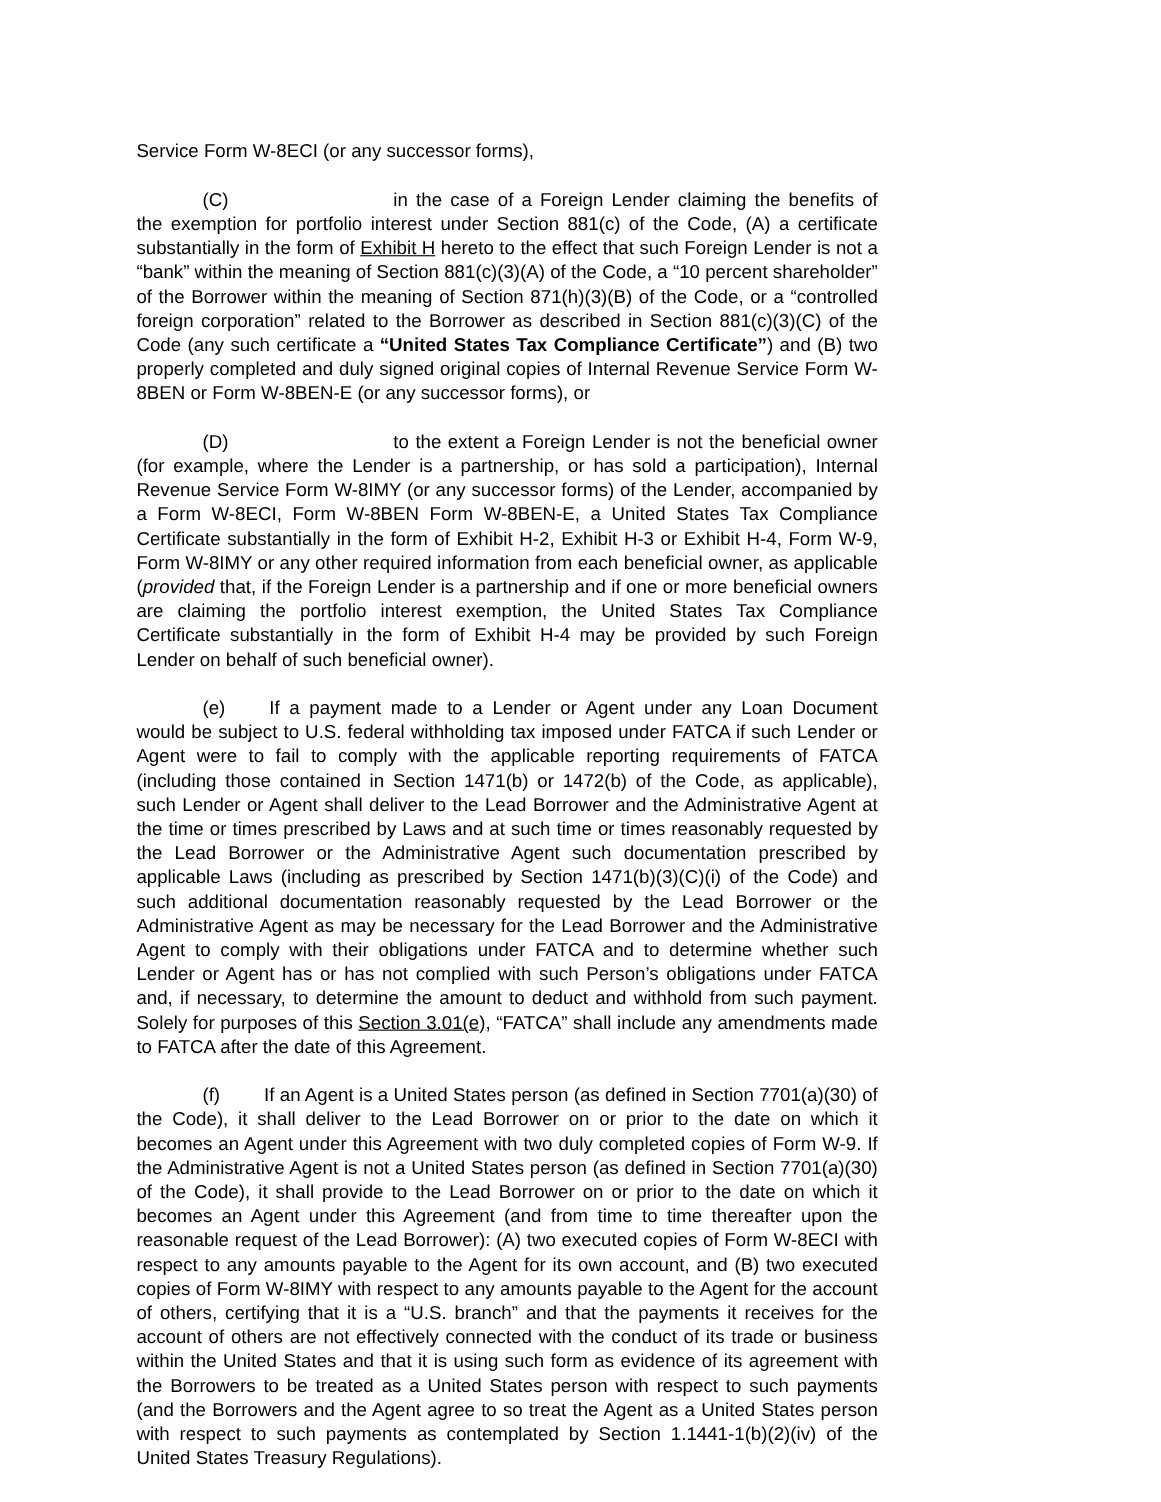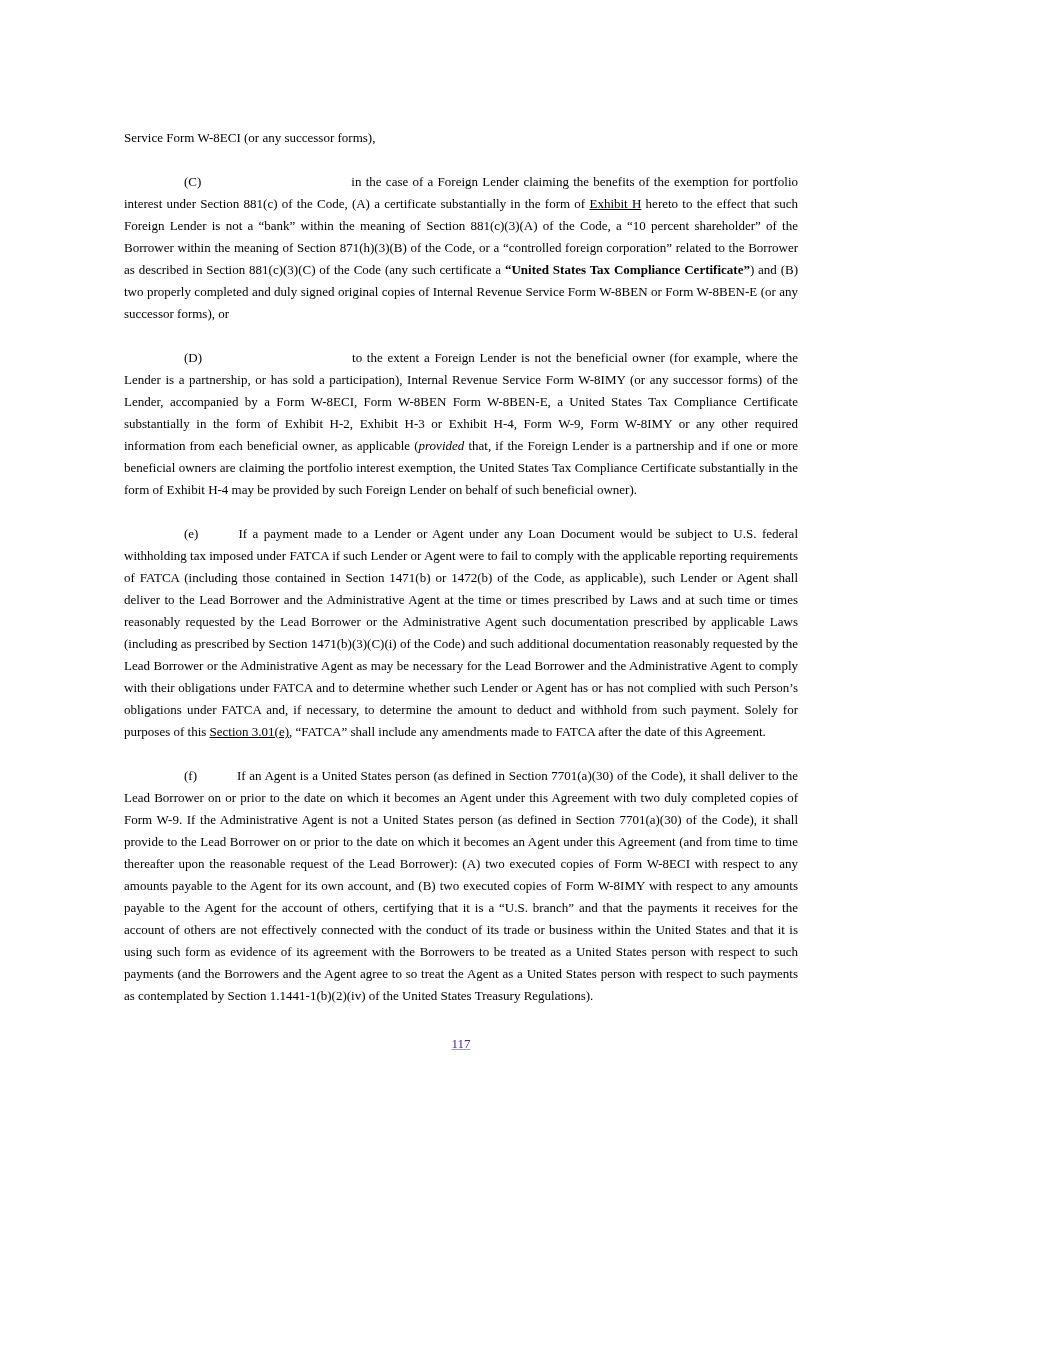--- a/index.html
+++ b/index.html
@@ -7,22 +7,22 @@
     padding: 0;
     background: #ffffff;
   }
   .page {
     position: relative;
     width: 925px;
     height: 1365px;
     background: #ffffff;
     box-sizing: border-box;
     padding: 127px 127px 0 124px;
-    font-family: Liberation Serif, serif;
-    font-size: 13px;
+    font-family: Liberation Sans, sans-serif;
+    font-size: 17px;
     line-height: 22px;
     color: #000000;
   }
   .para {
     margin: 0 0 22px 0;
     text-align: justify;
   }
   .first-indent {
     display: inline-block;
     width: 60px;

